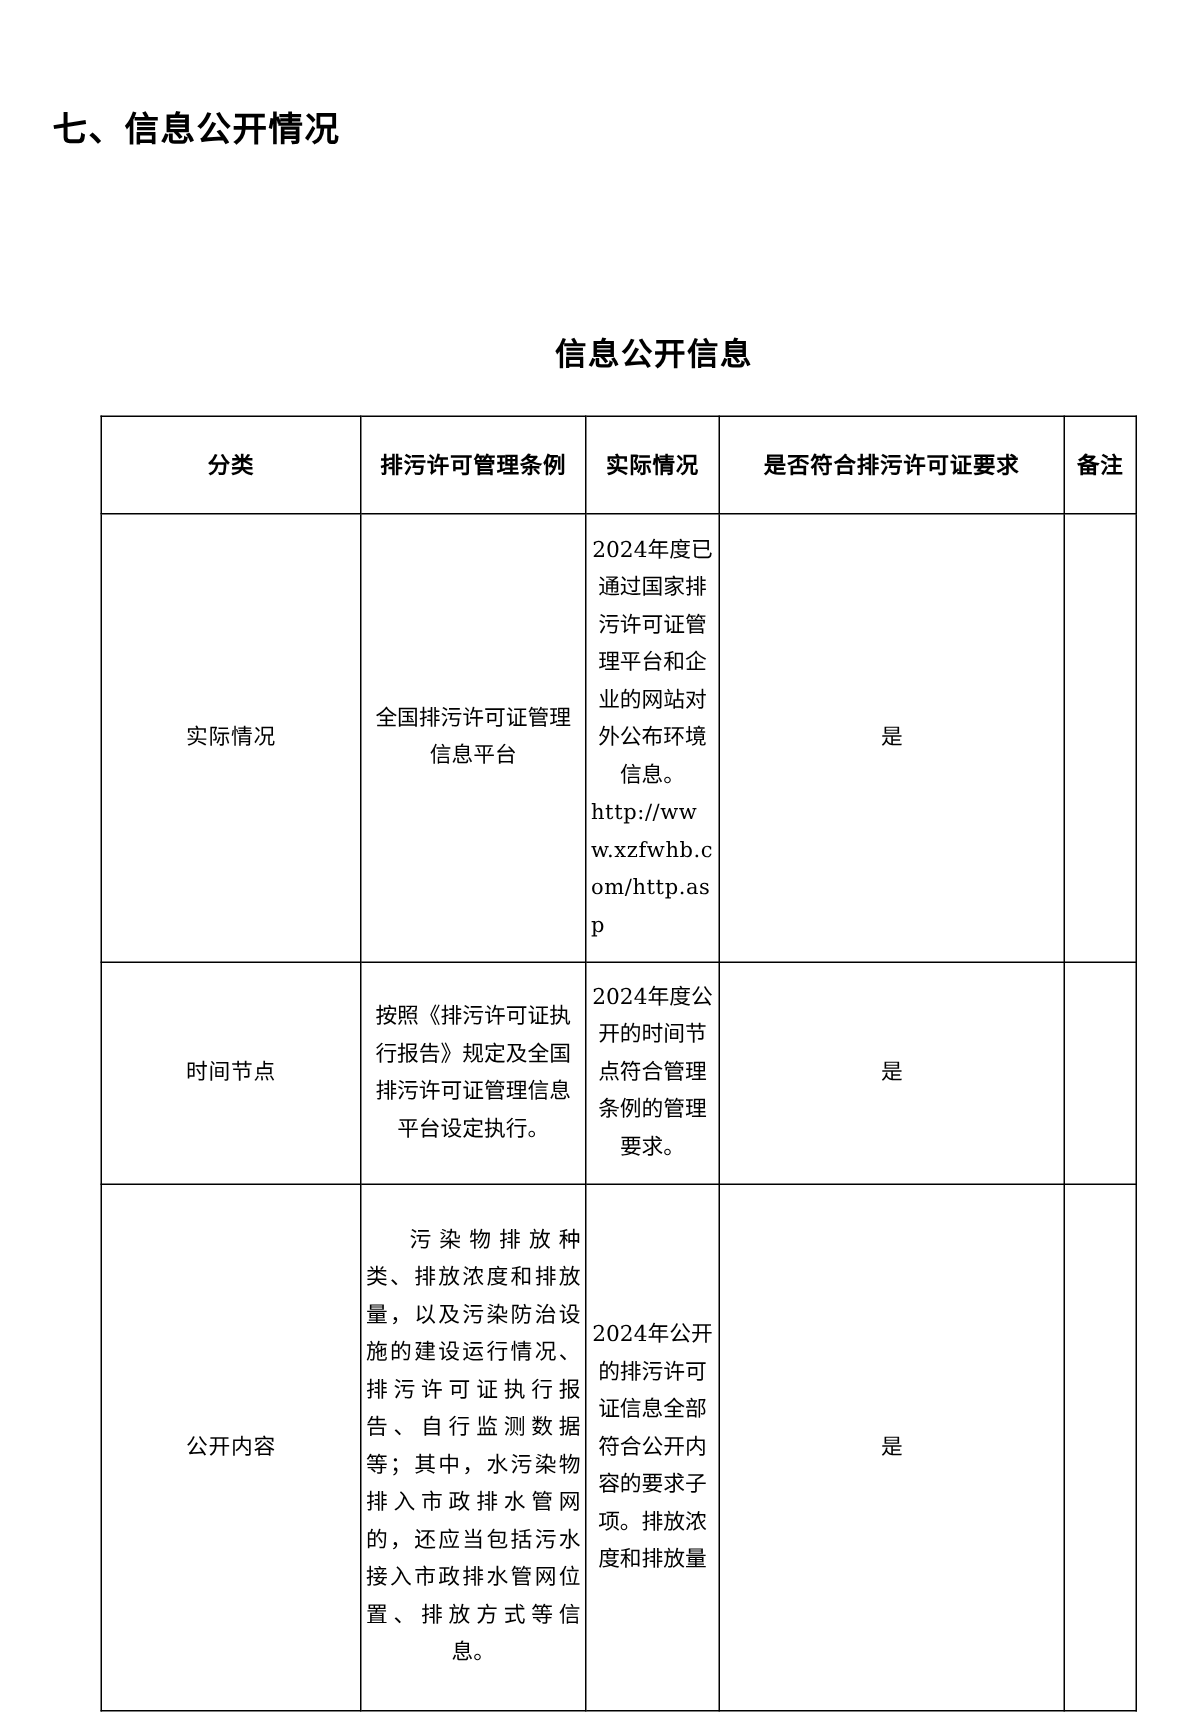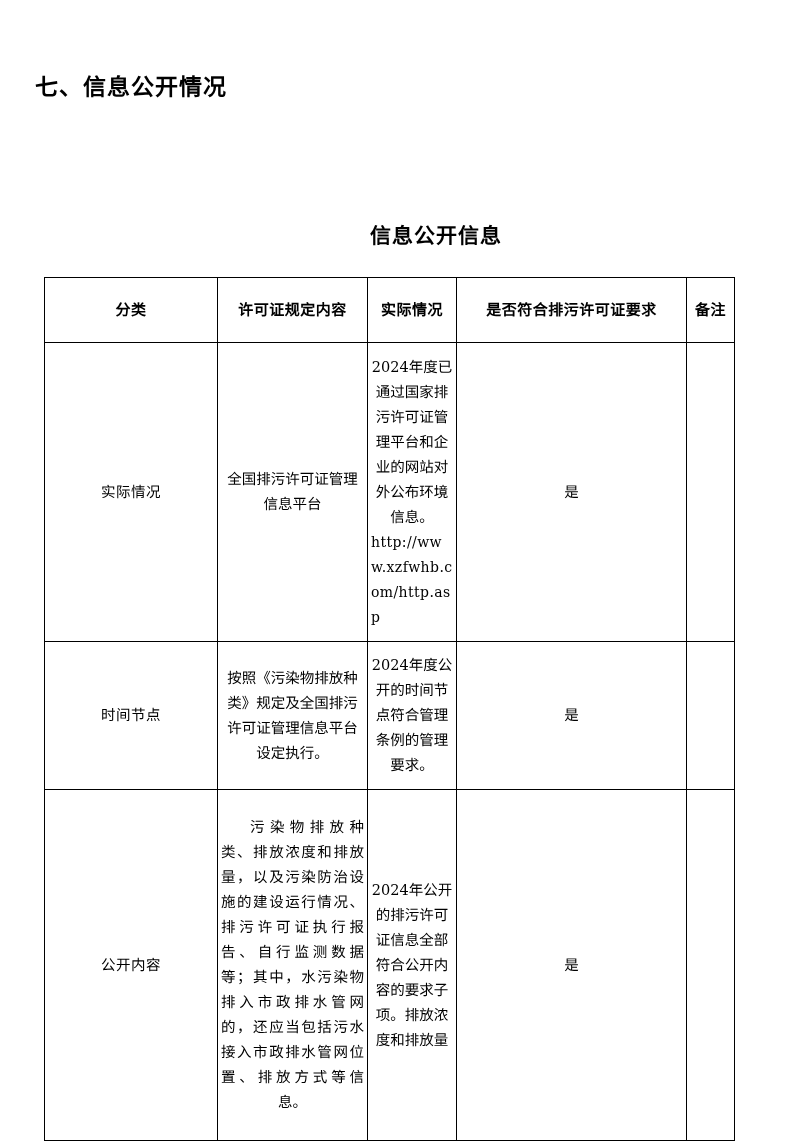--- a/index.html
+++ b/index.html
@@ -59,21 +59,21 @@
     font-size: 21px;
     font-weight: bold;
     letter-spacing: 1px;
     line-height: 28px;
     padding-left: 36px;
   }
 
   
   .table-wrap {
     position: absolute;
-    left: 44px;
+    left: 67px;
     top: 277px;
     width: 690px;
   }
 
   table.info-table {
     border-collapse: collapse;
     width: 690px;
     table-layout: fixed;
   }
 
@@ -170,42 +170,42 @@
       <colgroup>
         <col class="c1">
           <col class="c2">
           <col class="c3">
           <col class="c4">
           <col class="c5">
       </colgroup>
       <thead>
         <tr>
           <td>分类</td>
-          <td>许可证规定内容</td>
+          <td>排污许可管理条例</td>
           <td>实际情况</td>
           <td>是否符合排污许可证要求</td>
           <td>备注</td>
         </tr>
       </thead>
       <tbody>
 
         <tr class="row-1">
           <td class="cat-cell">实际情况</td>
           <td class="narrow-cell">全国排污许可证管理信息平台</td>
           <td class="narrow-cell">
             <span>2024年度已通过国家排污许可证管理平台和企业的网站对外公布环境信息。</span>
             <span class="url-text">http://www.xzfwhb.com/http.asp</span>
           </td>
           <td class="yes-cell">是</td>
           <td class="note-cell"></td>
         </tr>
 
         <tr class="row-2">
           <td class="cat-cell">时间节点</td>
-          <td class="narrow-cell">按照《污染物排放种类》规定及全国排污许可证管理信息平台设定执行。</td>
+          <td class="narrow-cell">按照《排污许可证执行报告》规定及全国排污许可证管理信息平台设定执行。</td>
           <td class="narrow-cell">2024年度公开的时间节点符合管理条例的管理要求。</td>
           <td class="yes-cell">是</td>
           <td class="note-cell"></td>
         </tr>
 
         <tr class="row-3">
           <td class="cat-cell">公开内容</td>
           <td class="req-cell">
             <span class="indented">污染物排放种类、排放浓度和排放量，以及污染防治设施的建设运行情况、排污许可证执行报告、自行监测数据等；其中，水污染物排入市政排水管网的，还应当包括污水接入市政排水管网位置、排放方式等信息。</span>
           </td>

